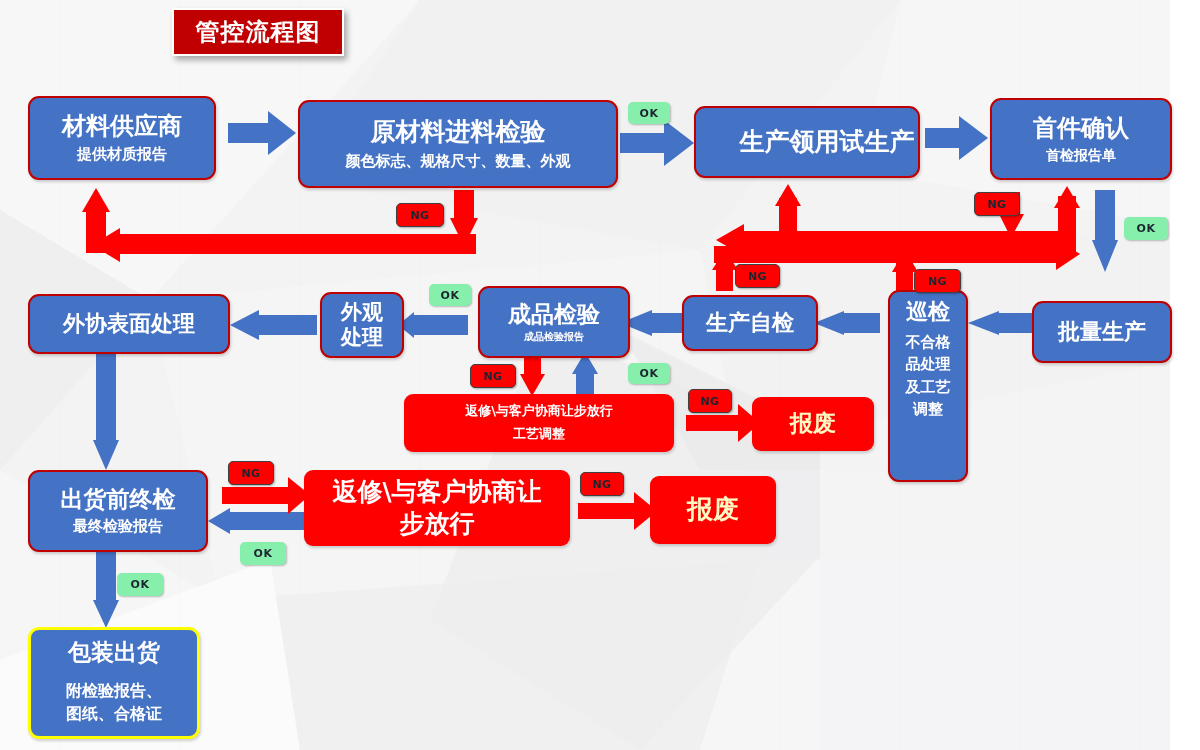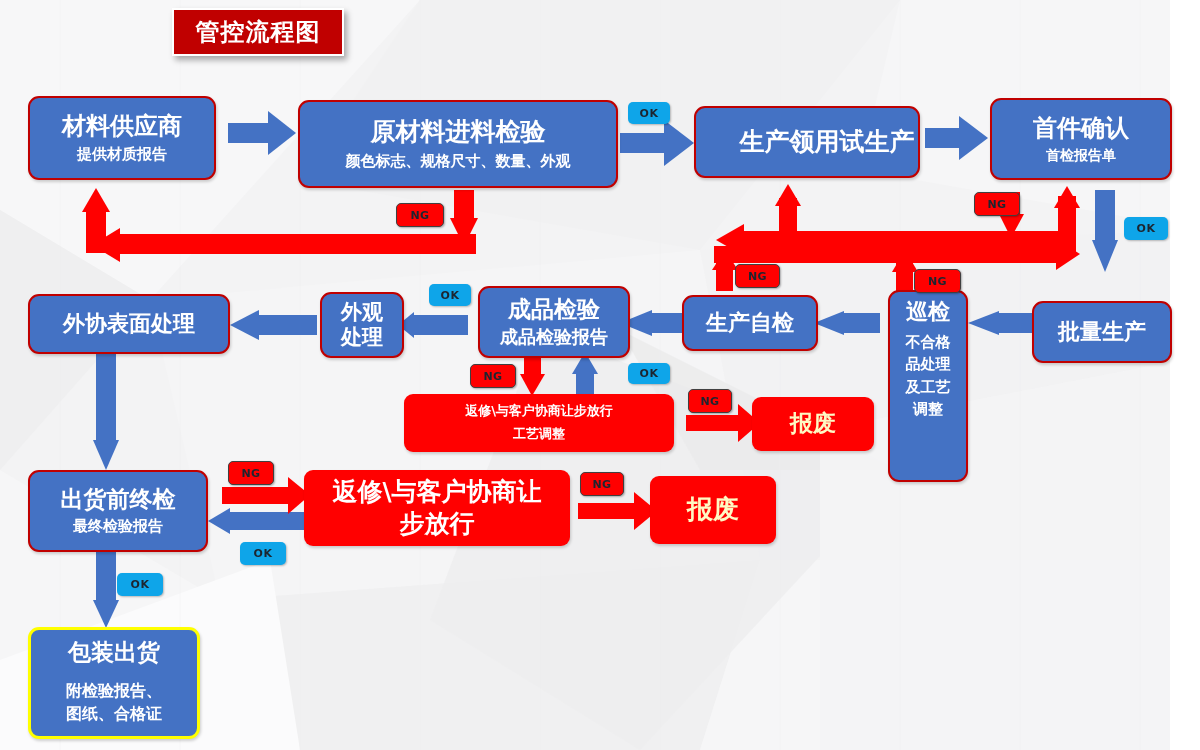--- a/index.html
+++ b/index.html
@@ -46,21 +46,21 @@
     letter-spacing:1px;
   }
 
   
   .badge{
     position:absolute;box-sizing:border-box;
     display:flex;align-items:center;justify-content:center;
     font-weight:700;font-size:11px;border-radius:5px;
     letter-spacing:.5px;
   }
-  .badge.ok{background:#0ea5e9;color:#1d2530;box-shadow:1px 1px 2px rgba(0,0,0,.25);}
+  .badge.ok{background:#86efac;color:#1d2530;box-shadow:1px 1px 2px rgba(0,0,0,.25);}
   .badge.ng{background:#FF0000;color:#1d2530;border:1.5px solid #404040;
             box-shadow:1px 1px 2px rgba(0,0,0,.3);}
 </style>
 </head>
 <body>
 
 <div id="stage">
 
   <div class="bg">
     <svg width="1200" height="750" viewBox="0 0 1200 750">
@@ -267,21 +267,21 @@
 及工艺
 调整</div>
   </div>
 
   <div class="node blue" style="left:682px;top:295px;width:136px;height:56px;">
     <div class="t1" style="font-size:22px;">生产自检</div>
   </div>
 
   <div class="node blue" style="left:478px;top:286px;width:152px;height:72px;">
     <div class="t1" style="font-size:23px;text-align:right;">成品检验</div>
-    <div class="t2" style="font-size:18px;margin-top:4px;">成品检验报告</div>
+    <div class="t2" style="font-size:10px;margin-top:4px;">成品检验报告</div>
   </div>
 
   <div class="node blue" style="left:320px;top:292px;width:84px;height:66px;">
     <div class="t1" style="font-size:21px;white-space:pre-line;line-height:1.18;">外观
 处理</div>
   </div>
 
   <div class="node blue" style="left:28px;top:294px;width:202px;height:60px;">
     <div class="t1" style="font-size:22px;">外协表面处理</div>
   </div>

